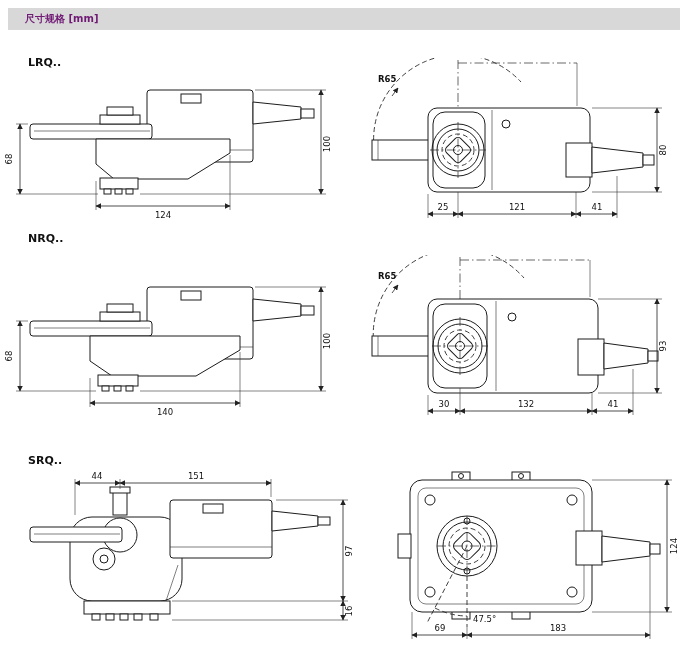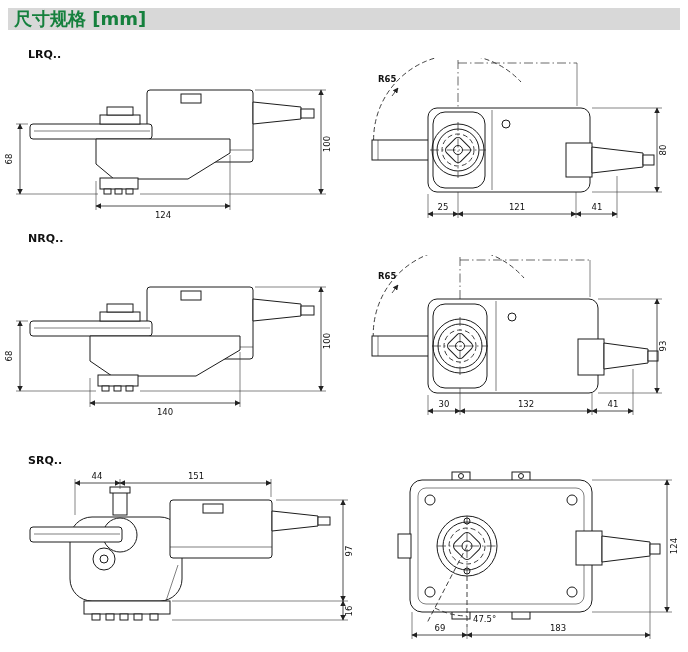--- a/index.html
+++ b/index.html
@@ -1,40 +1,40 @@
 <!DOCTYPE html>
 <html><head>
 <meta charset="utf-8">
 <style>
   *{margin:0;padding:0;box-sizing:border-box}
   html,body{background:#fff}
   body{width:688px;height:652px;font-family:"DejaVu Sans","Liberation Sans",sans-serif}
   .page{position:relative;width:688px;height:652px;background:#fff;overflow:hidden}
   .header{position:absolute;left:8px;top:8px;width:672px;height:22px;background:#d8d8d8;
-          font-size:18px;font-weight:bold;line-height:22px;padding-left:6px;color:#15803d}
+          font-size:10px;font-weight:bold;line-height:22px;padding-left:17px;color:#701a75}
   .sec-label{position:absolute;left:28px;font-size:11px;font-weight:bold;color:#111}
   svg{position:absolute;left:0}
   svg text{font-size:8.5px;fill:#111;font-family:"DejaVu Sans","Liberation Sans",sans-serif}
   text.rlab{font-weight:bold;font-size:8.5px}
   .ln{fill:#fff;stroke:#1c1c1c;stroke-width:1}
   .ln2{fill:none;stroke:#1c1c1c;stroke-width:1}
   .thin{fill:none;stroke:#2a2a2a;stroke-width:.6}
   .dash{fill:none;stroke:#2a2a2a;stroke-width:.9;stroke-dasharray:5 3}
   .dd{fill:none;stroke:#2a2a2a;stroke-width:.7;stroke-dasharray:9 3 1.5 3}
   .ext{stroke:#333;stroke-width:.6;fill:none}
   .dim{stroke:#222;stroke-width:.8;fill:none}
 </style>
 </head>
 <body>
 
 <div class="page">
 
   <div class="header">尺寸规格 [mm]</div>
 
-  <div class="sec-label" style="top:48px">LRQ..</div>
+  <div class="sec-label" style="top:56px">LRQ..</div>
 
   <svg style="top:58px" width="688" height="178" viewBox="0 0 688 178">
     <defs>
       <marker id="arr1" viewBox="0 0 10 10" refX="9" refY="5" markerWidth="7" markerHeight="7" orient="auto-start-reverse">
         <path d="M0,0 L10,5 L0,10 z" fill="#222"></path>
       </marker>
     </defs>
 
     <g>
       <rect class="ln" x="147" y="32" width="106" height="72" rx="3"></rect>

